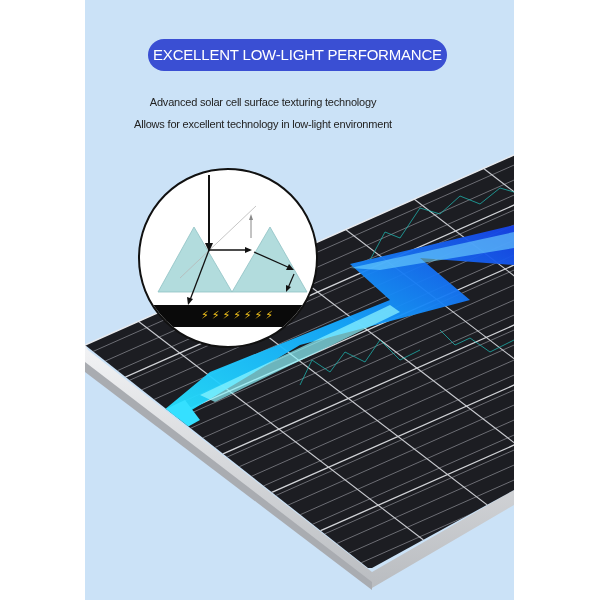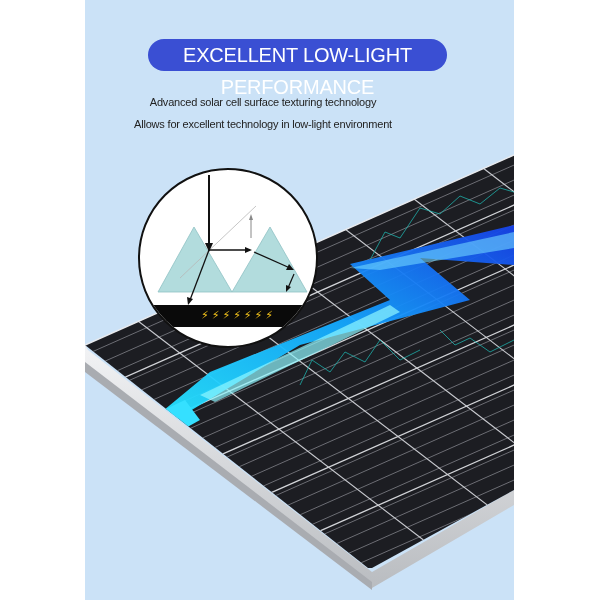--- a/index.html
+++ b/index.html
@@ -1,18 +1,18 @@
 <!DOCTYPE html>
 <html><head>
 <meta charset="utf-8">
 <style>
   html, body { margin: 0; padding: 0; }
   body { width: 600px; height: 600px; background: #ffffff; position: relative; overflow: hidden; font-family: "Liberation Sans", "DejaVu Sans", sans-serif; }
   .canvas { position: absolute; left: 85px; top: 0; width: 429px; height: 600px; background: #cbe2f7; overflow: hidden; }
-  .badge { position: absolute; left: 63px; top: 39px; width: 299px; height: 32px; border-radius: 16px; background: #3a4fd3; color: #ffffff; font-size: 20px; line-height: 32px; text-align: center; letter-spacing: -0.2px; }
+  .badge { position: absolute; left: 63px; top: 39px; width: 299px; height: 32px; border-radius: 16px; background: #3a4fd3; color: #ffffff; font-size: 15px; line-height: 32px; text-align: center; letter-spacing: -0.2px; }
   .subtitle { position: absolute; left: 0; width: 356px; text-align: center; color: #222; font-size: 11px; letter-spacing: -0.2px; }
   .sub1 { top: 96px; }
   .sub2 { top: 118px; }
   svg.art { position: absolute; left: 0; top: 0; }
 </style>
 </head>
 <body>
 
 <div class="canvas">
 

